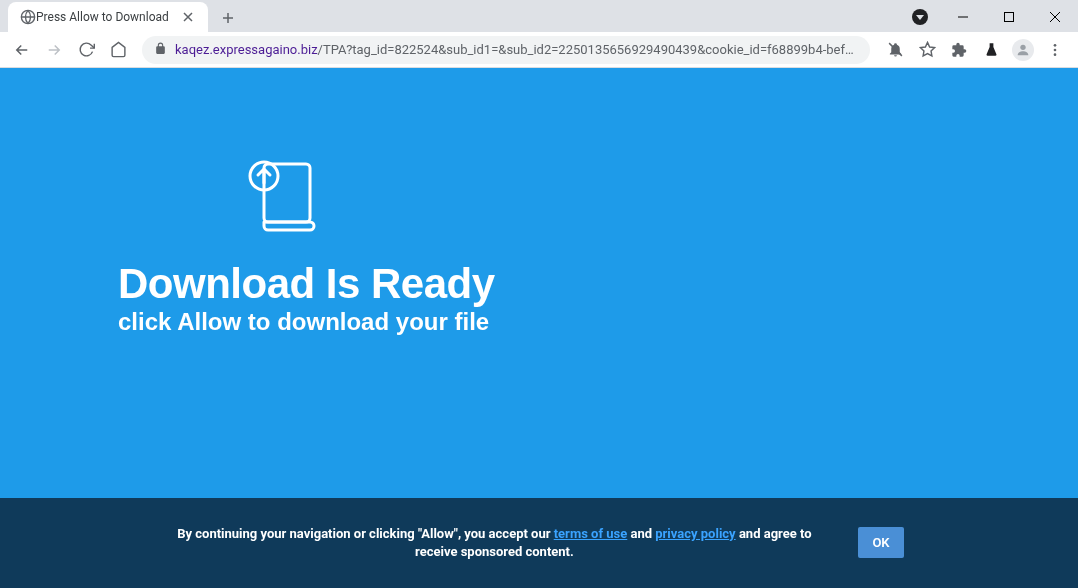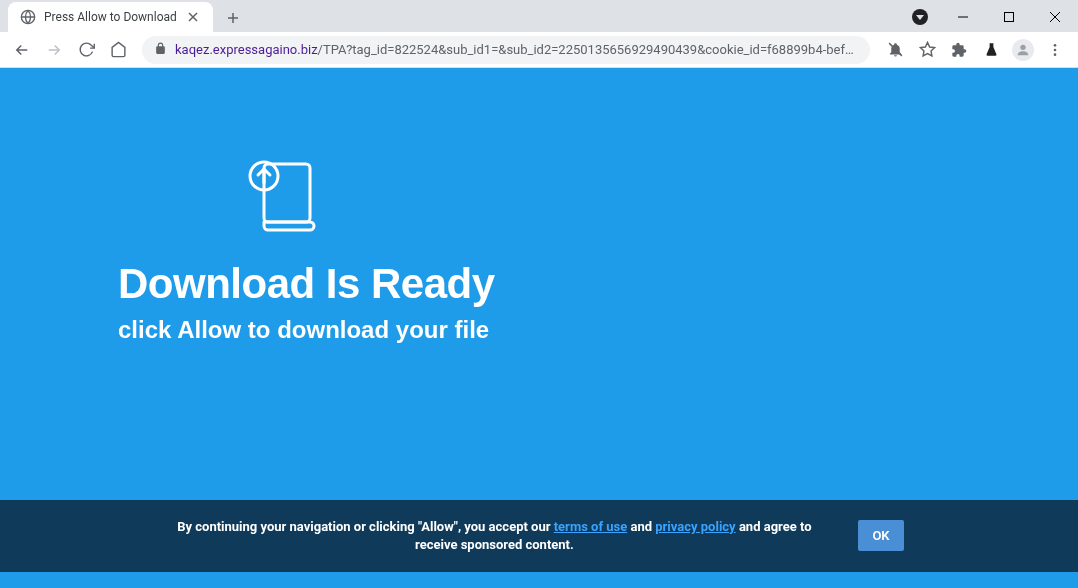--- a/index.html
+++ b/index.html
@@ -2,21 +2,21 @@
 <html><head>
   <meta charset="utf-8">
   <style>
     * { margin: 0; padding: 0; box-sizing: border-box; font-family: -apple-system, BlinkMacSystemFont, "Segoe UI", Roboto, sans-serif; }
     body { width: 1078px; height: 588px; overflow: hidden; background: #dee1e6; }
 
     
     .window { width: 100%; height: 100%; display: flex; flex-direction: column; background: #fff; }
     .titlebar { height: 32px; background: #dee1e6; display: flex; align-items: flex-end; justify-content: space-between; }
     .tab-row { display: flex; align-items: flex-end; height: 100%; padding-left: 8px; }
-    .tab { display: flex; align-items: center; gap: 8px; background: #fff; height: 30px; padding: 0 12px; border-radius: 8px 8px 0 0; min-width: 200px; position: relative; font-size: 12px; color: #3c4043; }
+    .tab { display: flex; align-items: center; background: #fff; height: 30px; padding: 0 12px; border-radius: 8px 8px 0 0; min-width: 200px; position: relative; font-size: 12px; color: #3c4043; }
     .tab .favicon { width: 16px; height: 16px; display: flex; align-items: center; justify-content: center; }
     .tab .close { margin-left: auto; width: 16px; height: 16px; display:flex;align-items:center;justify-content:center; color:#5f6368; border-radius:50%; }
     .newtab { width: 28px; height: 28px; display:flex;align-items:center;justify-content:center; color:#5f6368; margin-left:6px; }
     .win-controls { display:flex; height:100%; }
     .win-btn { width:46px; height:30px; display:flex; align-items:center; justify-content:center; color:#1a1a1a; }
     .win-btn svg{width:10px;height:10px;}
     .circle-indicator{ width:16px;height:16px;border-radius:50%;background:#202124;display:flex;align-items:center;justify-content:center;margin-right:12px;align-self:center; }
     .circle-indicator::after{content:"";width:0;height:0;border-left:4px solid transparent;border-right:4px solid transparent;border-top:5px solid #dee1e6;}
 
     
@@ -29,23 +29,23 @@
     .omnibox .url .host{ color:#4c1d95; }
     .action-icons{ display:flex; align-items:center; gap:2px; }
     .action-icons .nav-btn{ width:30px; }
     .avatar{ width:22px;height:22px;border-radius:50%; background:#e8eaed; display:flex;align-items:center;justify-content:center; }
 
     
     .content { flex:1; background:#1e9be9; position:relative; display:flex; flex-direction:column; color:#fff; }
     .hero { padding: 90px 0 0 118px; }
     .hero-icon { margin-left: 130px; margin-bottom: 20px; }
     .hero h1 { font-size: 42px; font-weight: 800; letter-spacing: -0.5px; font-family: "Comic Sans MS", "Chalkboard SE", sans-serif; }
-    .hero p { font-size: 24px; font-weight: 700; margin-top: 8px; font-family: "Comic Sans MS", "Chalkboard SE", sans-serif; }
+    .hero p { font-size: 24px; font-weight: 700; font-family: "Comic Sans MS", "Chalkboard SE", sans-serif; }
 
-    .consent-bar { position:absolute; bottom:16px; left:0; right:0; background:#0f3a5a; padding:18px 24px; display:flex; align-items:center; justify-content:center; gap:24px; font-size:13px; font-weight:700; color:#fff; }
+    .consent-bar { position:absolute; bottom:0; left:0; right:0; background:#0f3a5a; padding:27px 24px; display:flex; align-items:center; justify-content:center; gap:24px; font-size:13px; font-weight:700; color:#fff; }
     .consent-text { text-align:center; max-width: 640px; line-height:1.4; }
     .consent-text a { color:#3aa3ff; text-decoration:underline; }
     .ok-btn { background:#4a8fd6; border:none; color:#fff; padding:8px 14px; font-size:13px; font-weight:600; border-radius:2px; cursor:pointer;margin-left:20px; }
   </style>
 </head>
 <body>
 
 <div class="window">
 
   <div class="titlebar">

